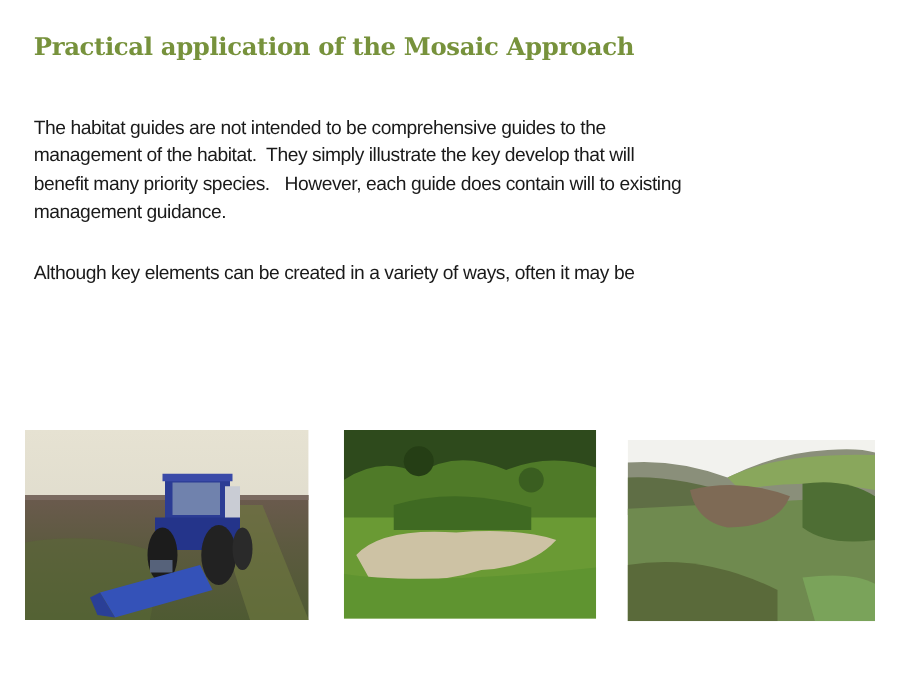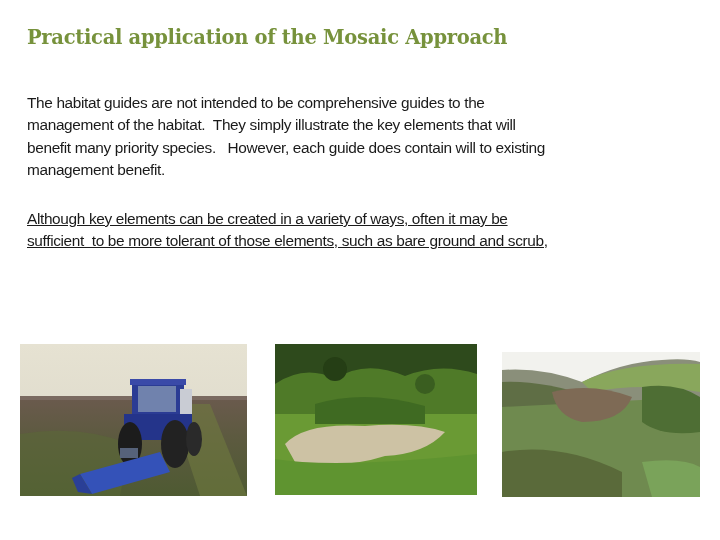--- a/index.html
+++ b/index.html
@@ -15,43 +15,42 @@
     letter-spacing: -0.3px; white-space: nowrap;
   }
   .para {
     position: absolute; left: 27px; width: 690px;
     font-family: "Liberation Sans", sans-serif;
     font-size: 15.4px; line-height: 22.4px; color: #1a1a1a;
     letter-spacing: -0.35px;
   }
   .para .line { display: block; white-space: pre; }
   .p1 { top: 92px; }
-  .p2 { top: 208px; text-decoration: underline; }
+  .p2 { top: 208px; }
   .photo { position: absolute; overflow: hidden; }
   .photo svg { display: block; width: 100%; height: 100%; }
   .ph1 { left: 20px; top: 344px; width: 227px; height: 152px; }
   .ph2 { left: 275px; top: 344px; width: 202px; height: 151px; }
   .ph3 { left: 502px; top: 352px; width: 198px; height: 145px; }
 </style>
 </head>
 <body>
 
 <div>
   <div class="title">Practical application of the Mosaic Approach</div>
 
   <div class="para p1">
     <span class="line">The habitat guides are not intended to be comprehensive guides to the</span>
-    <span class="line">management of the habitat.  They simply illustrate the key elements that will</span>
+    <span class="line">management of the habitat.  They simply illustrate the key develop that will</span>
     <span class="line">benefit many priority species.   However, each guide does contain will to existing</span>
-    <span class="line">management benefit.</span>
+    <span class="line">management guidance.</span>
   </div>
 
   <div class="para p2">
     <span class="line">Although key elements can be created in a variety of ways, often it may be</span>
-    <span class="line">sufficient  to be more tolerant of those elements, such as bare ground and scrub,</span>
   </div>
 
   <div class="photo ph1">
     <svg viewBox="0 0 227 152" preserveAspectRatio="none">
       <defs>
         <linearGradient id="sky1" x1="0" y1="0" x2="0" y2="1">
           <stop offset="0" stop-color="#e6e2d2"></stop>
             <stop offset="1" stop-color="#d9d6c8"></stop>
         </linearGradient>
         <linearGradient id="gr1" x1="0" y1="0" x2="0" y2="1">

